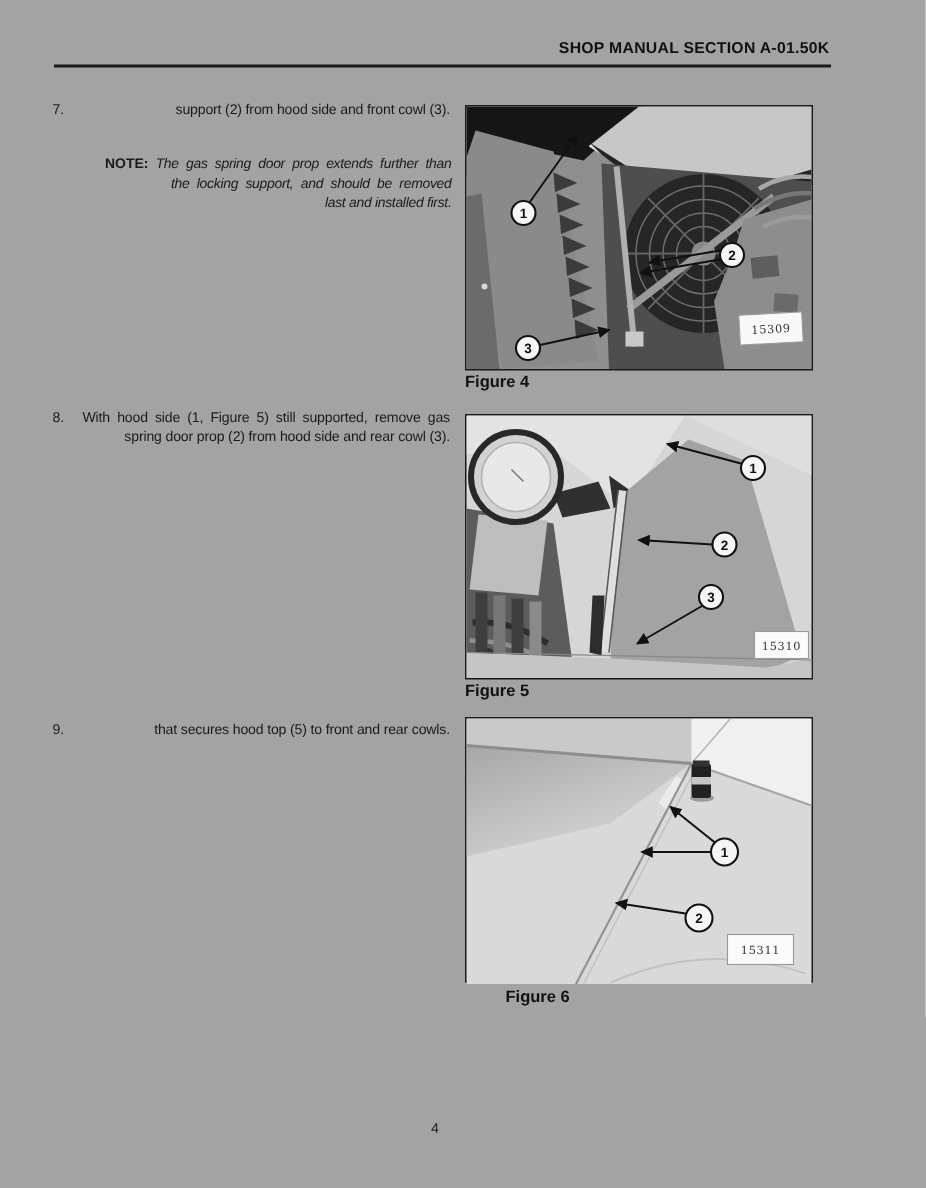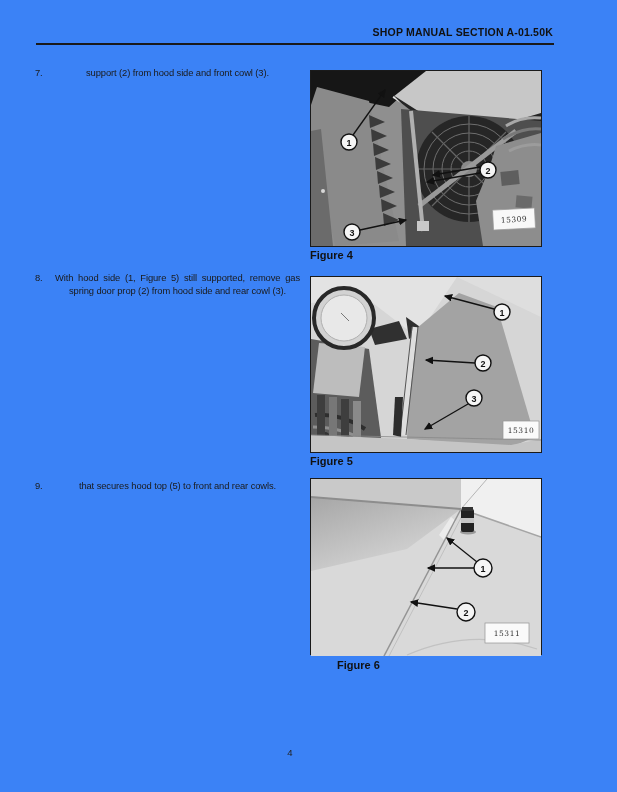--- a/index.html
+++ b/index.html
@@ -1,29 +1,29 @@
 <!DOCTYPE html>
 <html><head>
 <meta charset="utf-8">
 <style>
   html,body{margin:0;padding:0;background:#e8e8e8;}
   #page{
-    position:relative;width:617px;height:792px;background:#3b82f6;
+    position:relative;width:617px;height:792px;background:#a3a3a3;
     font-family:"Liberation Sans", sans-serif;color:#1a1a1a;
     margin:0 auto;overflow:hidden;
   }
   
   .hdr-title{position:absolute;top:26px;right:64px;font-size:10.5px;font-weight:bold;letter-spacing:.2px;color:#111;}
   .hdr-rule{position:absolute;top:43px;left:36px;width:518px;height:2px;background:#1a1a1a;}
   
   .step{position:absolute;left:35px;width:266px;font-size:9.4px;line-height:13px;letter-spacing:-0.1px;}
   .step-num{position:absolute;left:0;top:0;}
   .step-body{margin-left:20px;width:245px;}
   .jline{white-space:nowrap;text-align:justify;text-align-last:justify;}
-  .lline{white-space:nowrap;text-align:center;}
+  .lline{white-space:nowrap;text-align:right;}
   
   .note{position:absolute;left:70px;top:103px;width:231px;font-size:9.3px;line-height:13px;letter-spacing:-0.2px;font-style:italic;}
   .note .hang{margin-left:44px;}
   .note .hang.j{width:187px;}
   .note-label{font-style:normal;font-weight:bold;letter-spacing:0;}
   
   .fig{position:absolute;left:310px;width:230px;height:175px;border:1px solid #1a1a1a;background:#9a9a9a;}
   #fig4{top:70px;}
   #fig5{top:276px;}
   #fig6{top:478px;}
@@ -45,20 +45,25 @@
   <div class="hdr-title">SHOP MANUAL SECTION A-01.50K</div>
   <div class="hdr-rule"></div>
 
   <div class="step" style="top:66px;">
     <span class="step-num">7.</span>
     <div class="step-body">
       <div class="lline">support (2) from hood side and front cowl (3).</div>
     </div>
   </div>
 
+  <div class="note">
+    <div class="jline"><span class="note-label">NOTE:</span> <span>The gas spring door prop extends further than</span></div>
+    <div class="jline hang j">the locking support, and should be removed</div>
+    <div class="lline hang">last and installed first.</div>
+  </div>
 
   <div class="step" style="top:271px;">
     <span class="step-num">8.</span>
     <div class="step-body">
       <div class="jline">With hood side (1, Figure 5) still supported, remove gas</div>
       <div class="lline">spring door prop (2) from hood side and rear cowl (3).</div>
     </div>
   </div>
 
   <div class="step" style="top:479px;">

